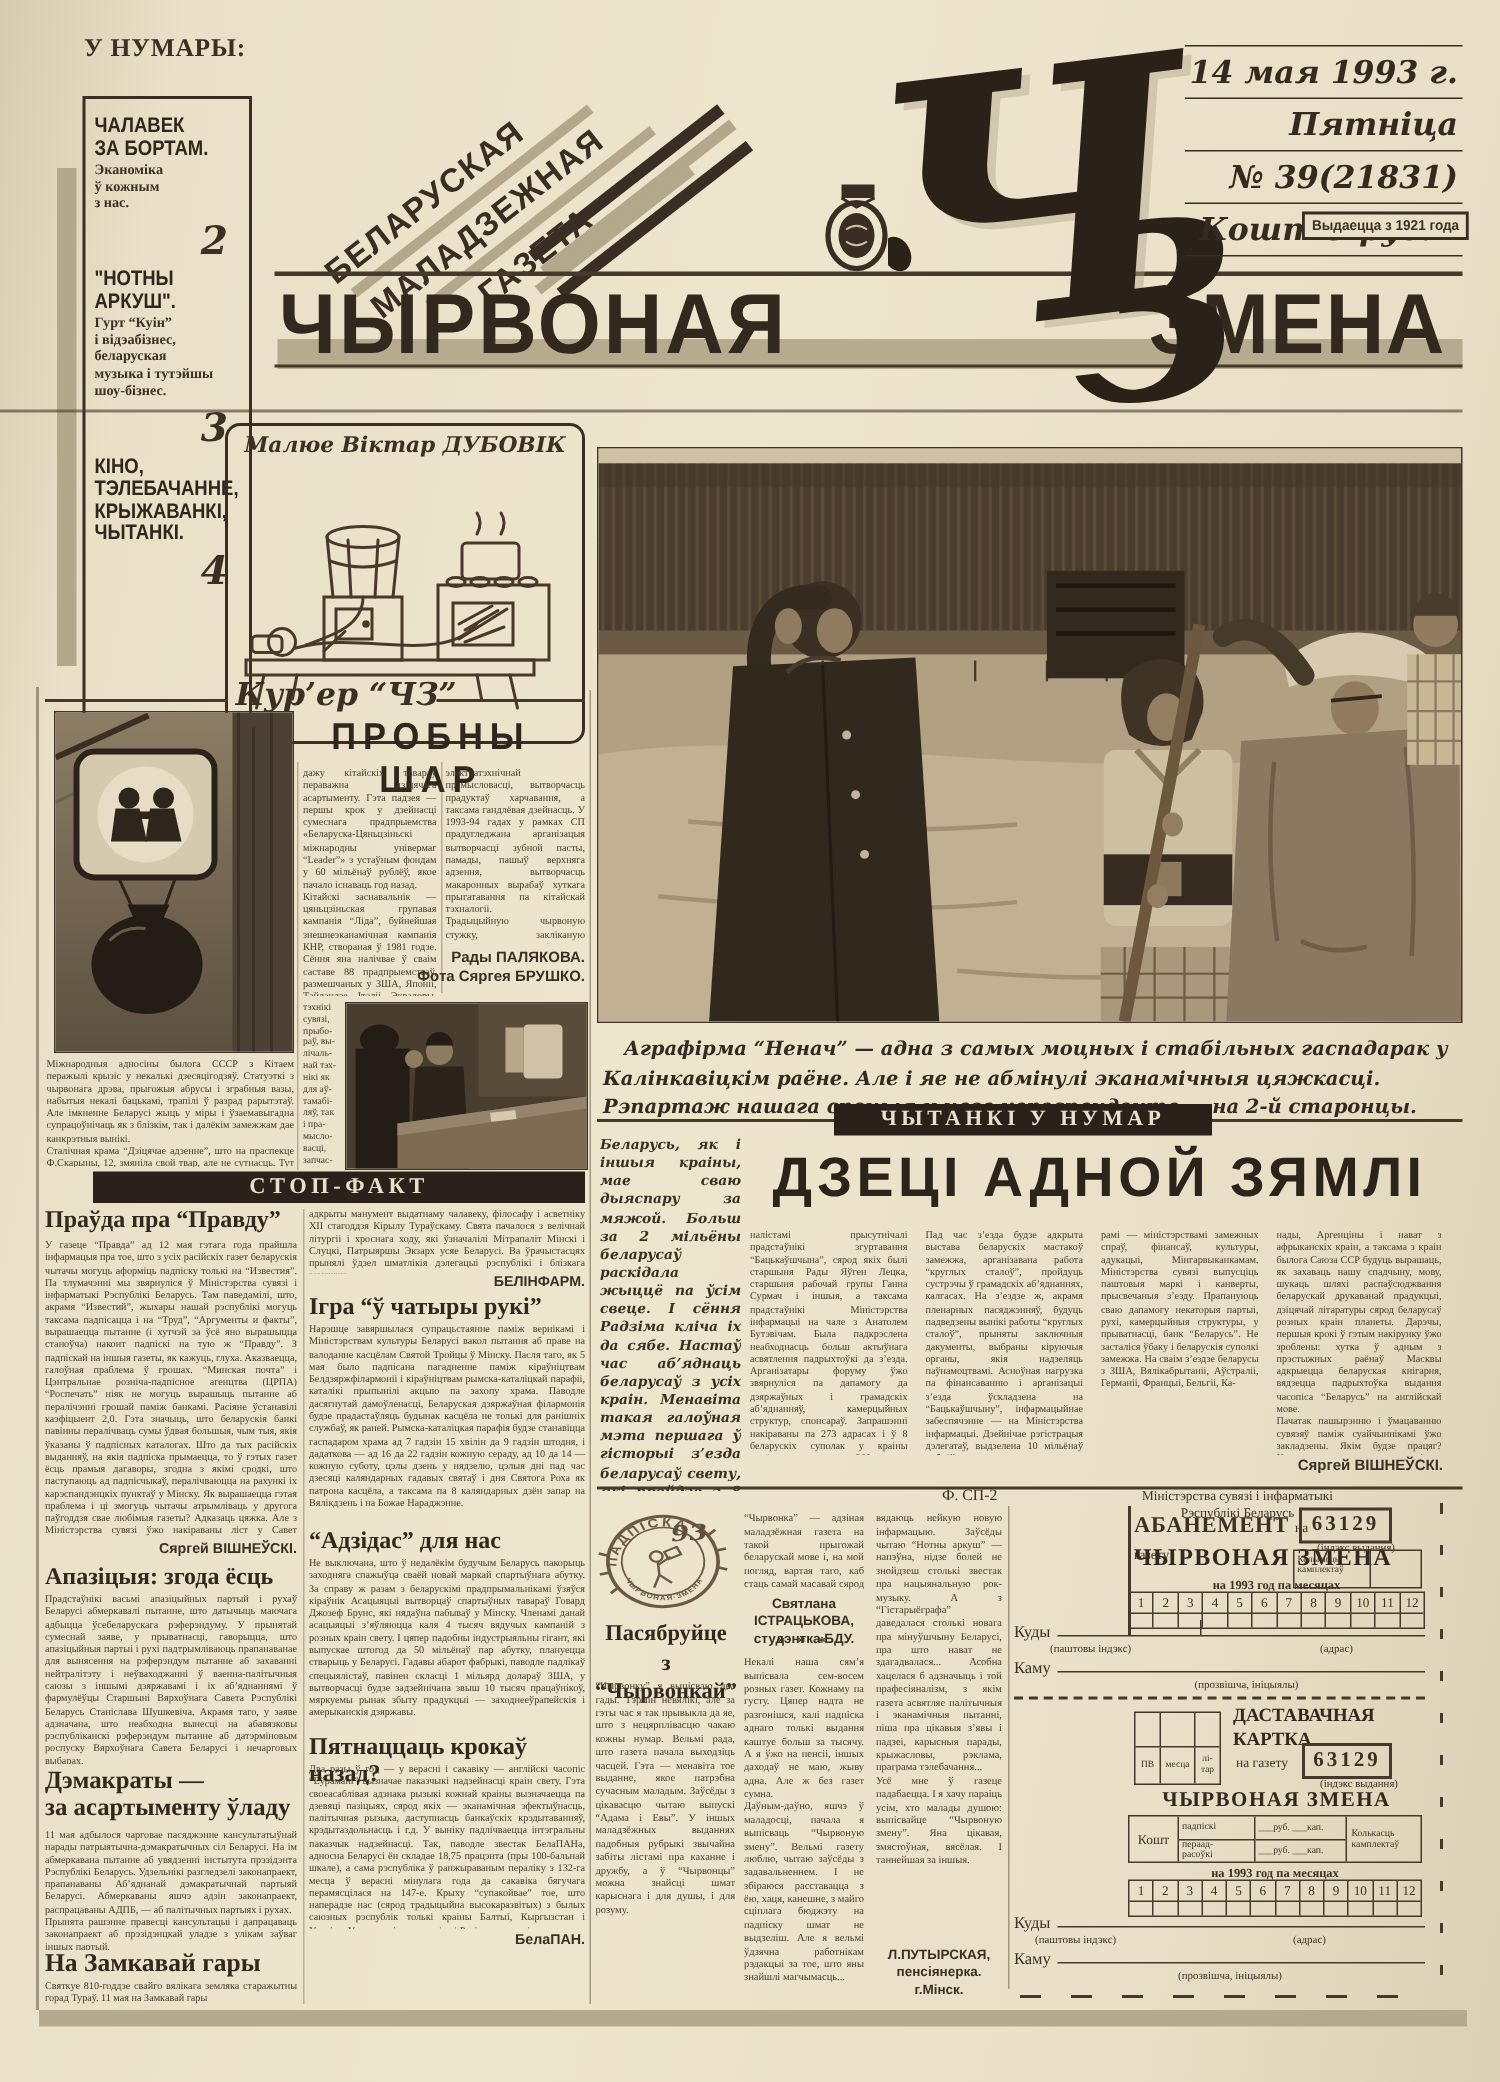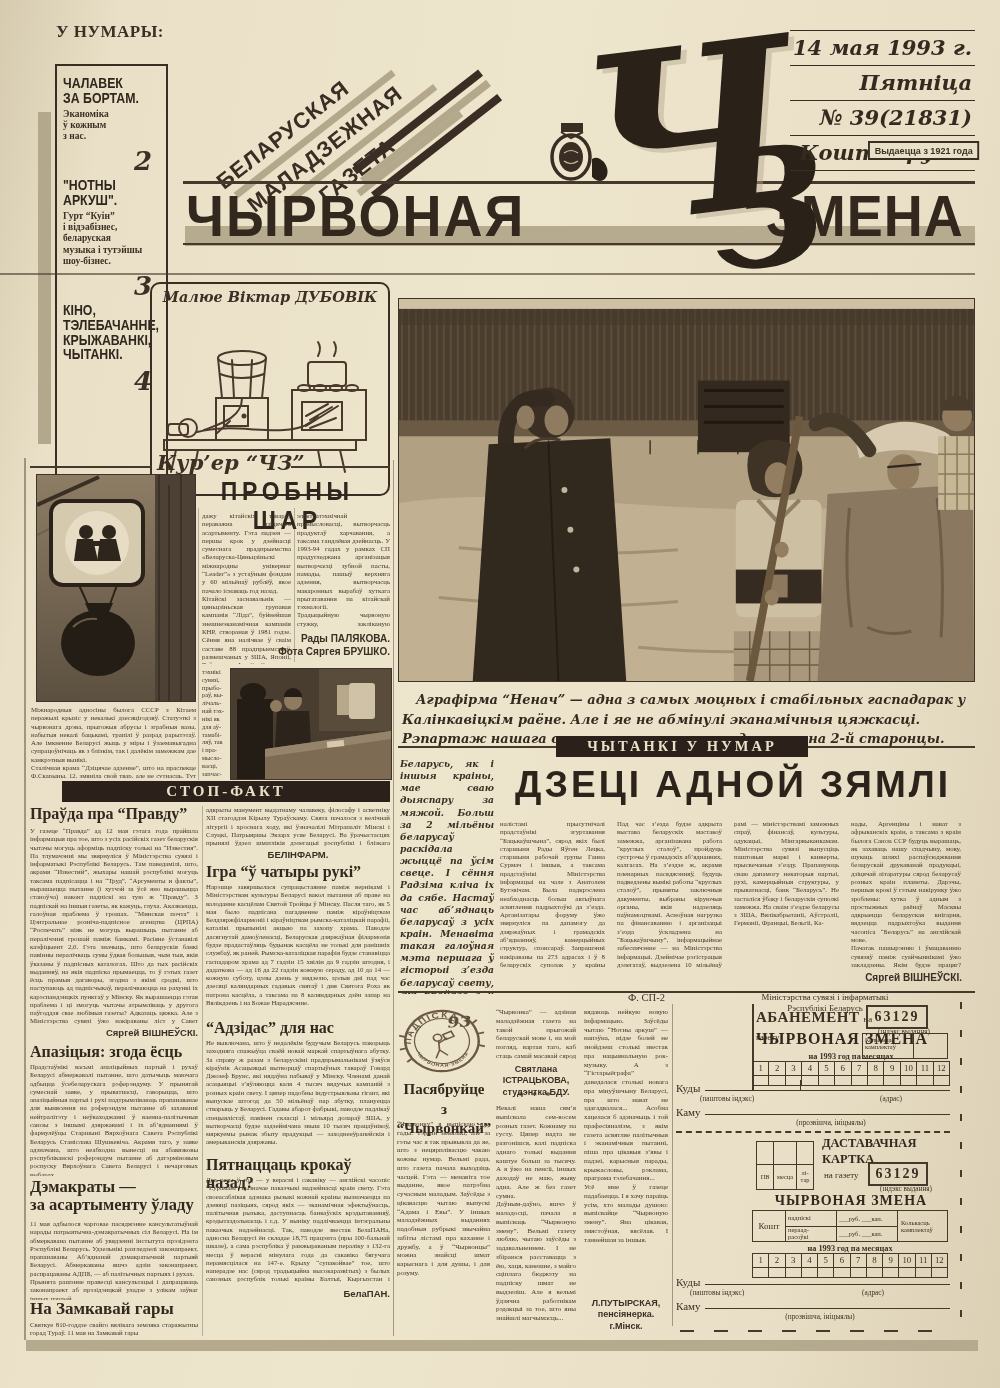--- a/index.html
+++ b/index.html
@@ -69,21 +69,21 @@
   #a1h{left:30px;top:805px;width:172px;font-size:16px;}
   #a1b{left:30px;top:827px;width:168px;height:198px;}
   #a1by{left:30px;top:1027px;width:168px;font-size:9.5px;}
   #a2h{left:30px;top:1043px;width:172px;font-size:16px;}
   #a2b{left:30px;top:1063px;width:168px;height:113px;}
   #a3h{left:30px;top:1178px;width:178px;font-size:16.5px;white-space:pre-line;}
   #a3b{left:30px;top:1220px;width:168px;height:80px;}
   #a4h{left:30px;top:1300px;width:172px;font-size:17px;}
   #a4b{left:30px;top:1321px;width:168px;height:20px;}
   #sfb{left:206px;top:806px;width:184px;height:43px;}
-  #sfby{left:206px;top:849px;width:184px;font-size:9.5px;text-align:center;}
+  #sfby{left:206px;top:849px;width:184px;font-size:9.5px;}
   #m1h{left:206px;top:863px;width:184px;font-size:16px;}
   #m1b{left:206px;top:883px;width:184px;height:130px;}
   #m2h{left:206px;top:1019px;width:184px;font-size:16px;}
   #m2b{left:206px;top:1039px;width:184px;height:112px;}
   #m3h{left:206px;top:1156px;width:184px;font-size:16px;}
   #m3b{left:206px;top:1176px;width:184px;height:110px;}
   #m3by{left:206px;top:1288px;width:184px;font-size:9.5px;}
   
   #main-photo{left:398px;top:298px;width:577px;height:384px;border:1.5px solid #3f332a;box-sizing:border-box;}
   #caption{left:402px;top:690px;width:572px;font-family:"DejaVu Serif",serif;font-style:italic;font-weight:bold;

